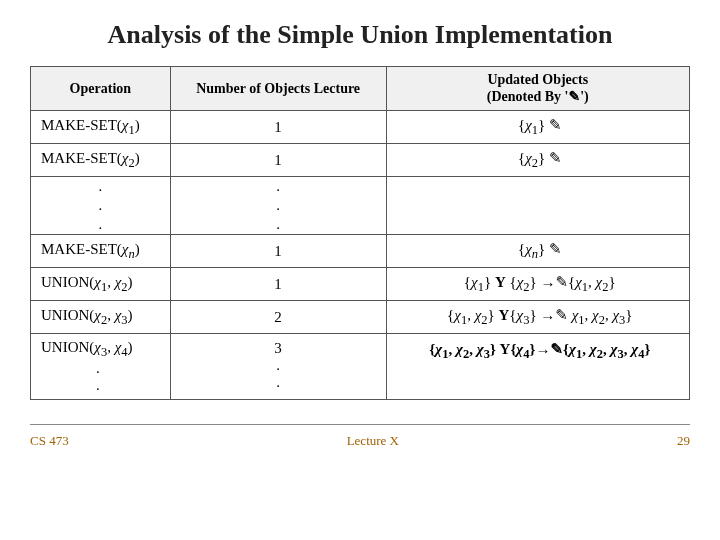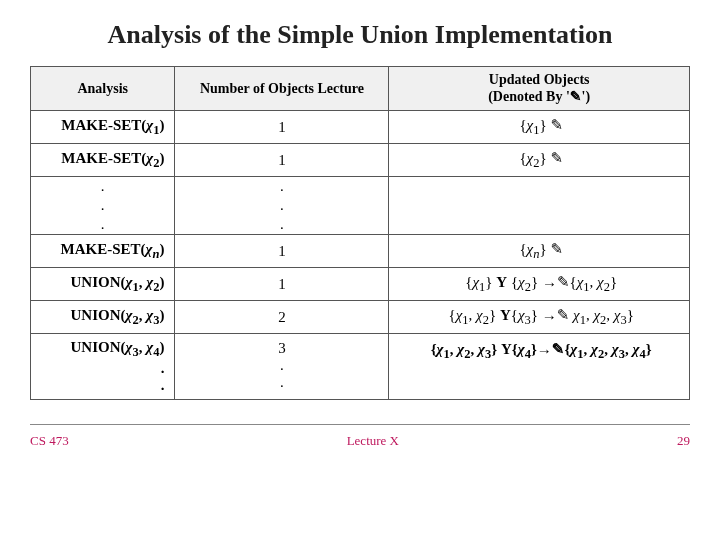--- a/index.html
+++ b/index.html
@@ -42,54 +42,53 @@
     th {
       background: #f0f0f0;
       text-align: center;
       font-weight: bold;
       font-size: 14px;
     }
     td {
       text-align: center;
     }
     td.op-cell {
-      text-align: right;
+      text-align: left;
       white-space: nowrap;
-      font-weight: bold;
     }
     td.objects-cell {
       text-align: center;
       padding-left: 14px;
       min-width: 260px;
     }
     .footer {
       display: flex;
       justify-content: space-between;
       align-items: center;
       padding-top: 8px;
       border-top: 1px solid #888;
       font-size: 13px;
-      color: #be185d;
+      color: #a16207;
     }
     .math-set {
       font-style: italic;
     }
   </style>
 </head>
 <body>
 
 <div class="slide">
   <div class="title">Analysis of the Simple Union Implementation</div>
 
   <div class="table-wrapper">
     <table>
       <thead>
         <tr>
           <th>
-            <span>Analysis</span>
+            <span>Operation</span>
           </th>
           <th style="min-width:120px;">
             <span>Number of Objects Lecture</span>
           </th>
           <th style="min-width:260px;margin-top:7px;">
             <span>Updated Objects<br>(Denoted By '✎')</span>
           </th>
         </tr>
       </thead>
       <tbody>

